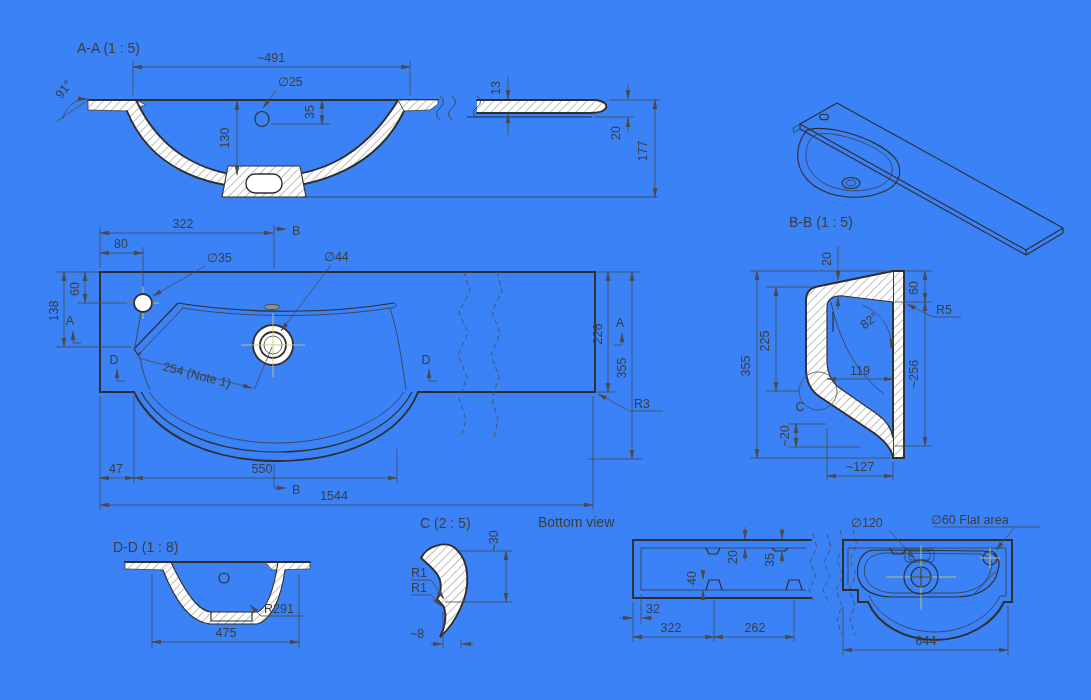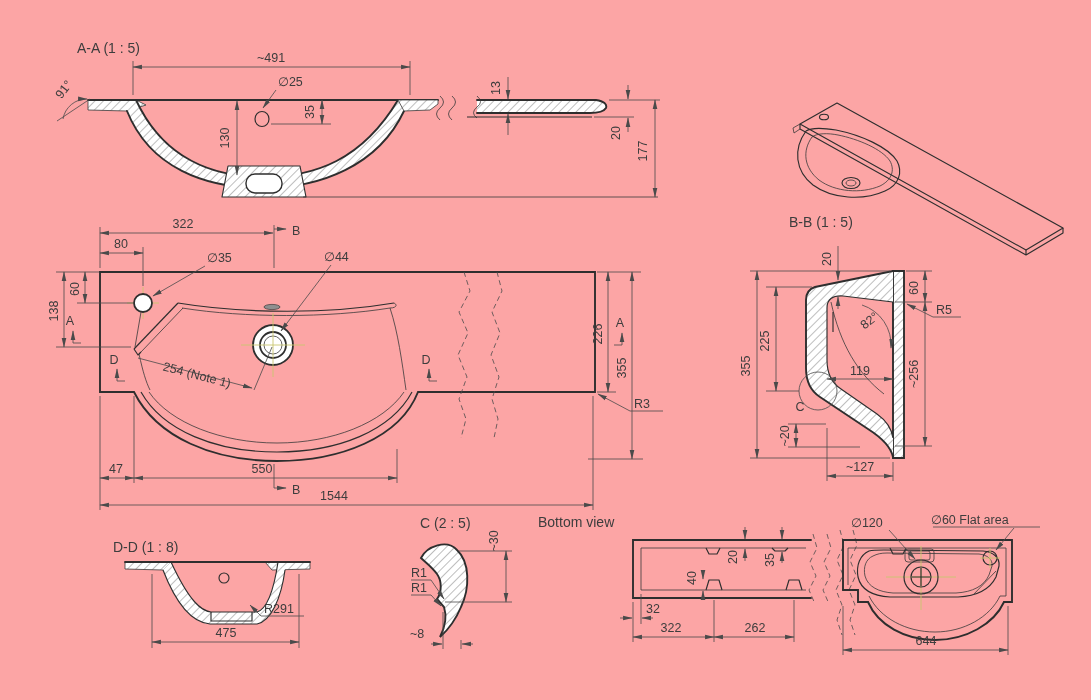--- a/index.html
+++ b/index.html
@@ -1,16 +1,16 @@
 <!DOCTYPE html>
 <html><head>
 <meta charset="utf-8">
 <style>
   html,body{margin:0;padding:0;background:#fff;}
-  .canvas{position:relative;width:1091px;height:700px;background:#fca5a5;overflow:hidden;}
+  .canvas{position:relative;width:1091px;height:700px;background:#3b82f6;overflow:hidden;}
   svg{position:absolute;left:0;top:0;}
   text{font-family:"Liberation Sans",sans-serif;fill:#3d3d3d;}
   .t{font-size:12.5px;}
   .tl2{font-size:14px;}
   .o1{stroke:#2e2e2e;stroke-width:1.9;fill:none;st2roke-linejoin:round;stroke-linecap:round;}
   .o2{stroke:#2e2e2e;stroke-width:1.15;fill:none;stroke-linejoin:round;}
   .o3{stroke:#3a3a3a;stroke-width:0.8;fill:none;}
   .dm{stroke:#4a4a4a;stroke-width:0.8;fill:none;}
   .dsh{stroke-dasharray:5 3.5;}
   .cl{stroke:#c9c66f;stroke-width:0.9;fill:none;}

